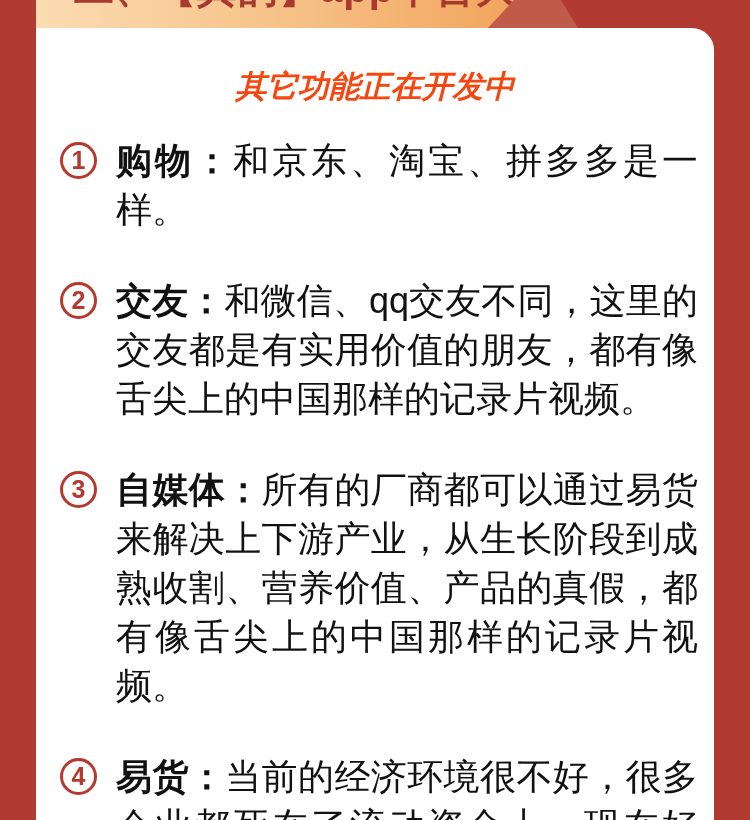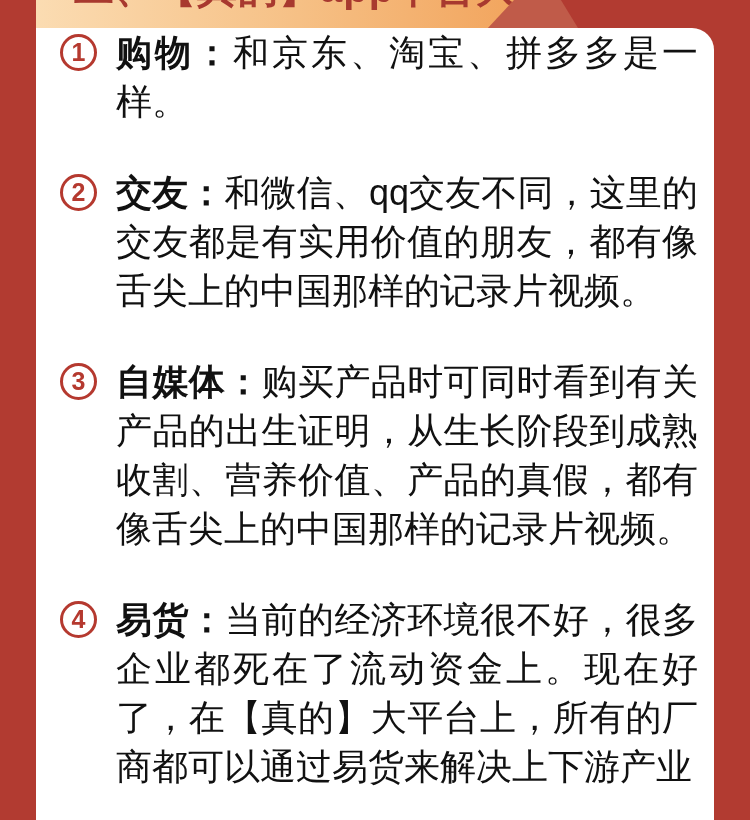--- a/index.html
+++ b/index.html
@@ -115,38 +115,39 @@
 </head>
 <body>
 
 <div class="banner-fold"></div>
 
 <div class="banner">
   <div class="banner-title">二、【真的】app平台大功能</div>
 </div>
 
 <div class="panel">
+  <div class="subtitle">其它功能正在开发中</div>
 
   <ol class="features">
   <li class="feature-item">
     <span class="num-badge">
       <span>1</span>
     </span><span class="term">购物：</span><span>和京东、淘宝、拼多多是一样。</span>
   </li>
 
   <li class="feature-item">
     <span class="num-badge">
       <span>2</span>
     </span><span class="term">交友：</span><span>和微信、qq交友不同，这里的交友都是有实用价值的朋友，都有像舌尖上的中国那样的记录片视频。</span>
   </li>
 
   <li class="feature-item">
     <span class="num-badge">
       <span>3</span>
-    </span><span class="term">自媒体：</span><span>购买产品时可同时看到有关产品的出生证明，从生长阶段到成熟收割、营养价值、产品的真假，都有像舌尖上的中国那样的记录片视频。</span>
+    </span><span class="term">自媒体：</span><span>所有的厂商都可以通过易货来解决上下游产业，从生长阶段到成熟收割、营养价值、产品的真假，都有像舌尖上的中国那样的记录片视频。</span>
   </li>
 
   <li class="feature-item">
     <span class="num-badge">
       <span>4</span>
     </span><span class="term">易货：</span><span>当前的经济环境很不好，很多企业都死在了流动资金上。现在好了，在【真的】大平台上，所有的厂商都可以通过易货来解决上下游产业</span>
   </li>
 </ol>
 </div>
 

